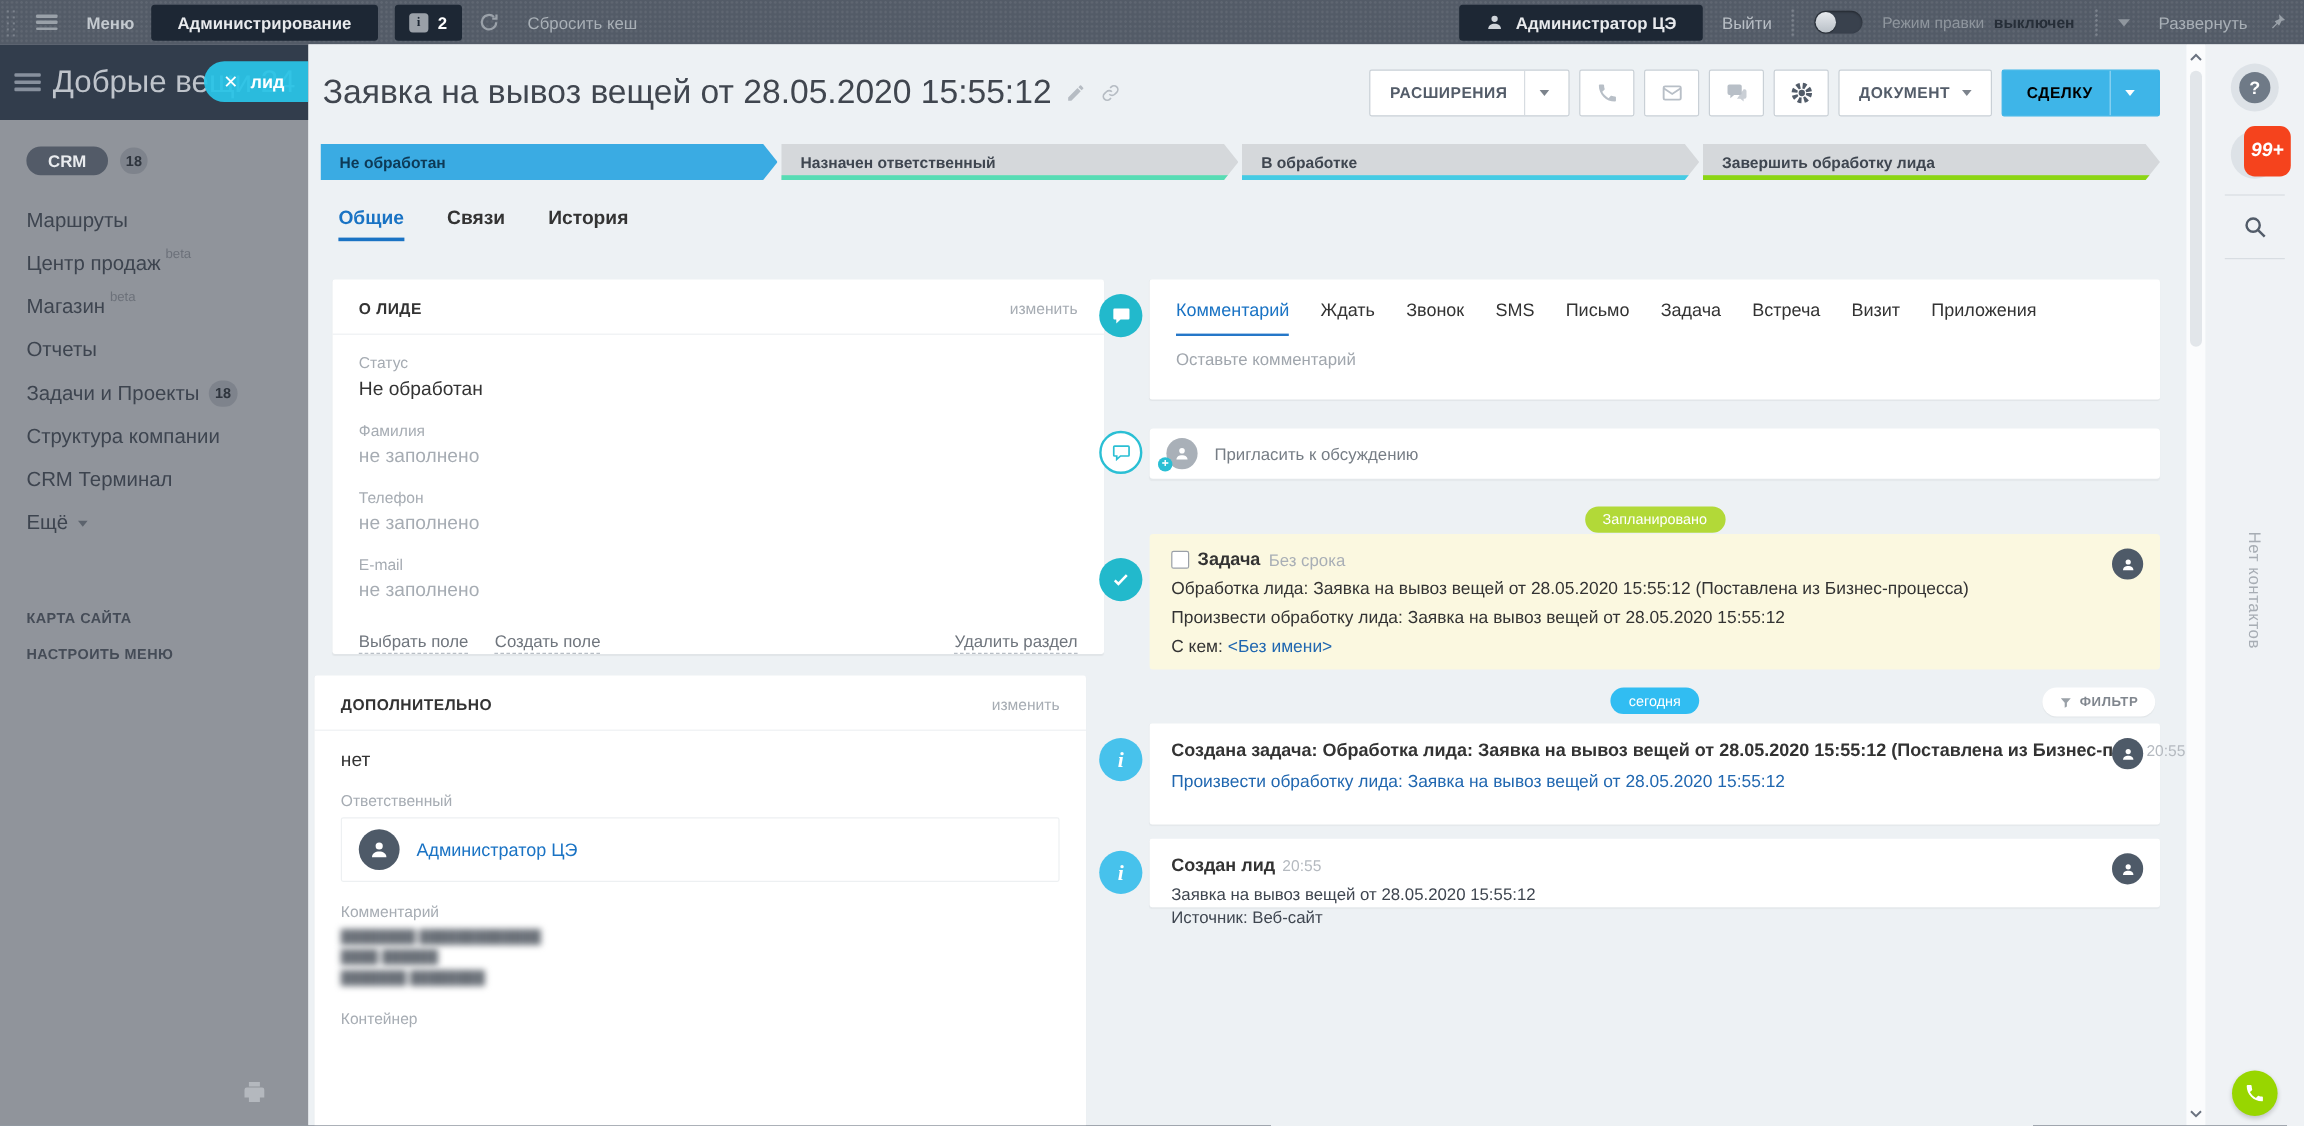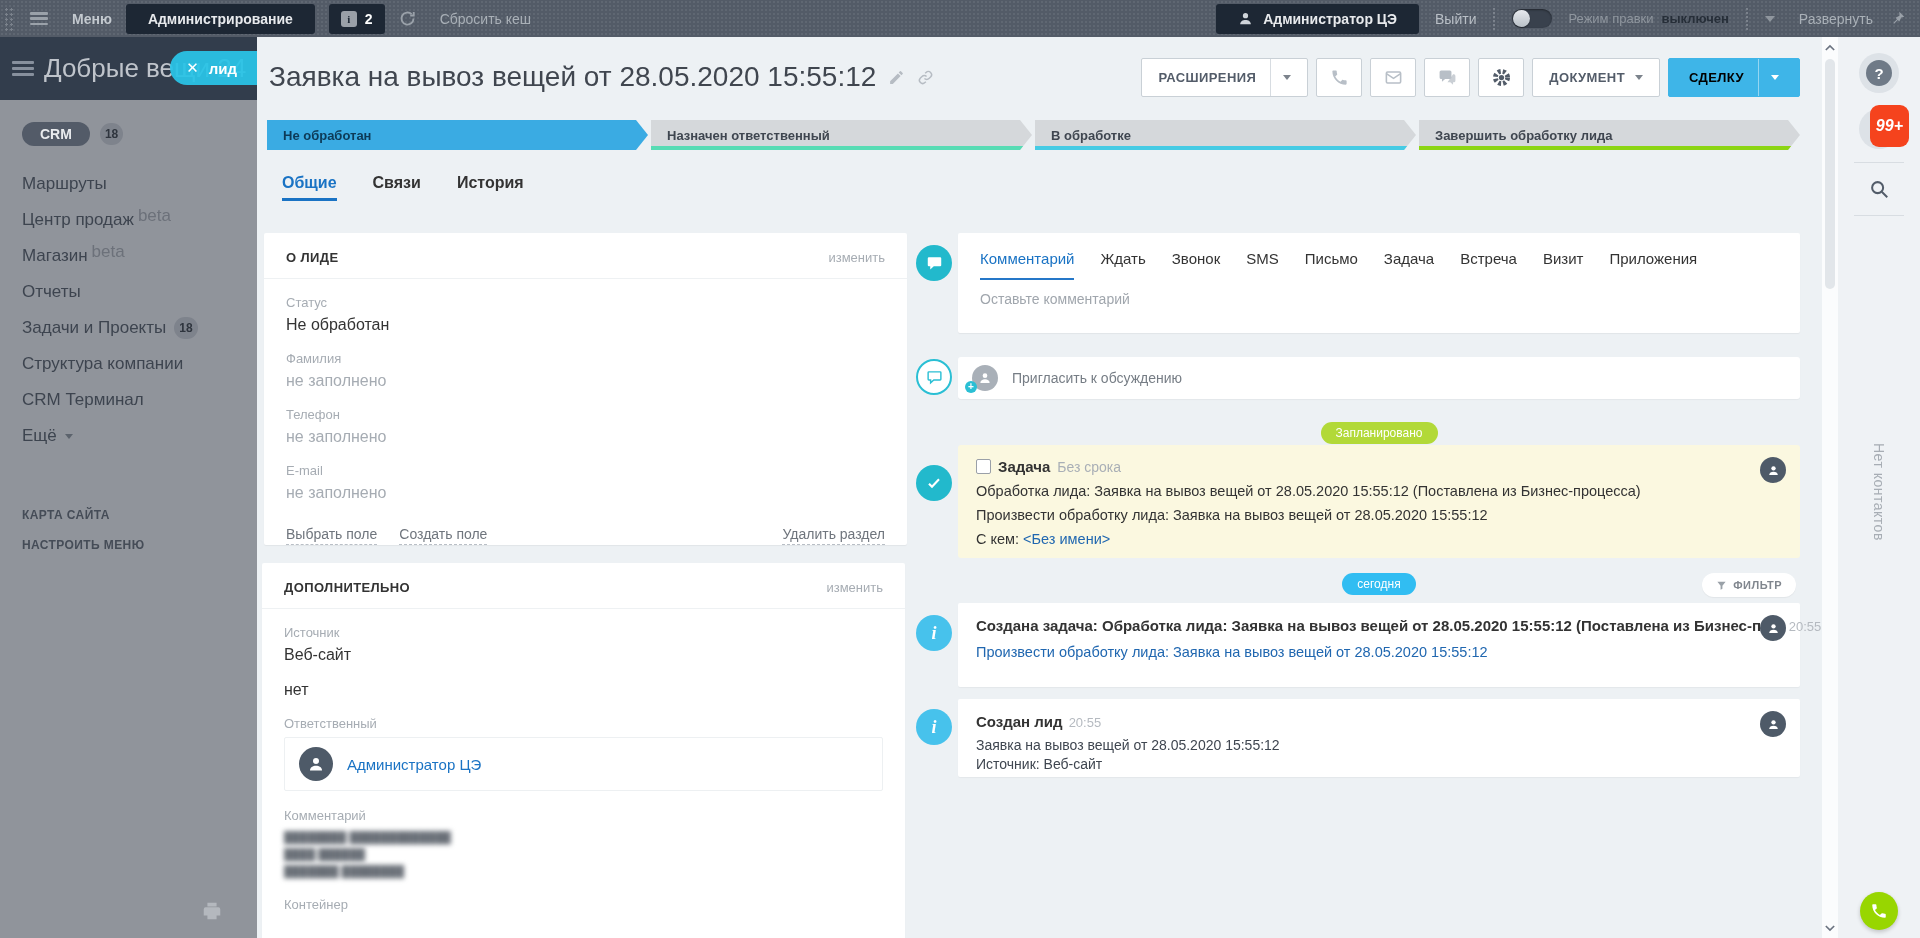--- a/index.html
+++ b/index.html
@@ -42,21 +42,21 @@
     border-radius:17px 0 0 17px;display:flex;align-items:center;gap:10px;padding:0 20px 0 16px;
     color:#fff;font-weight:700;font-size:15px;cursor:pointer;}
   .lead-x{font-size:15px;font-weight:400;}
   .crm-row{display:flex;align-items:center;gap:10px;margin:22px 0 0 22px;}
   .crm-pill{background:#535b68;color:#e9ebee;font-weight:700;font-size:14px;border-radius:15px;
     padding:4px 18px;cursor:pointer;}
   .sb-badge{min-width:22px;height:22px;border-radius:11px;background:#7e838c;color:#2f353e;
     font-size:12px;font-weight:700;display:flex;align-items:center;justify-content:center;padding:0 5px;}
   .sb-nav{margin-top:20px;}
   .sb-item{height:36px;display:flex;align-items:center;padding-left:22px;font-size:17px;color:#3d444f;cursor:pointer;gap:8px;}
-  .sb-beta{font-size:17px;color:#6c717a;align-self:flex-start;margin-top:4px;margin-left:-4px;}
+  .sb-beta{font-size:11px;color:#6c717a;align-self:flex-start;margin-top:4px;margin-left:-4px;}
   .sb-caret{width:0;height:0;border-left:4px solid transparent;border-right:4px solid transparent;border-top:5px solid #5c636d;}
   .sb-footer{margin-top:46px;}
   .sb-flink{display:block;padding:8px 0 8px 22px;font-size:12px;font-weight:800;color:#454c57;letter-spacing:.4px;cursor:pointer;}
   .sb-print{position:absolute;right:34px;bottom:12px;color:#b4b8be;cursor:pointer;}
 
   
   .main{position:absolute;left:257px;top:37px;right:98px;bottom:0;background:#edf1f4;overflow:hidden;}
   .title-row{position:absolute;left:12px;top:24px;display:flex;align-items:center;gap:12px;}
   .page-title{font-size:28px;color:#40464f;}
   .t-icon{color:#b6bcc3;cursor:pointer;display:flex;}
@@ -137,21 +137,21 @@
   .task-dl{color:#a9afb6;font-size:14px;}
   .task-line{margin-top:8px;color:#333;}
   .card-task .avatar,.entry .avatar{position:absolute;right:14px;top:12px;}
 
   .today-wrap{top:536px;height:26px;}
   .filter-btn{position:absolute;right:4px;top:0;background:#fff;border-radius:13px;color:#80868e;
     font-size:11px;font-weight:800;letter-spacing:.5px;padding:6px 14px;display:flex;align-items:center;gap:6px;cursor:pointer;
     box-shadow:0 1px 1px rgba(0,0,0,.05);}
   .entry{position:absolute;left:701px;width:842px;background:#fff;border-radius:2px;padding:14px 50px 14px 18px;
     box-shadow:0 1px 1px rgba(0,0,0,.04);}
-  .e1{top:566px;height:84px;} .e2{top:662px;height:78px;}
+  .e1{top:566px;height:84px;} .e2{top:662px;height:57px;}
   .entry-title{font-weight:800;color:#333;font-size:15px;white-space:nowrap;}
   .entry-time{color:#b5bac0;font-size:13px;font-weight:400;margin-left:6px;}
   .entry-link{margin-top:10px;font-size:14.5px;}
   .entry-line{margin-top:7px;font-size:14px;color:#3f4650;}
 
   
   .vscroll{position:absolute;right:82px;top:37px;width:16px;bottom:0;background:#fbfcfd;}
   .vs-arrow{position:absolute;left:0;width:16px;height:16px;color:#6b7380;display:flex;align-items:center;justify-content:center;cursor:pointer;font-size:11px;}
   .vs-up{top:2px;} .vs-down{bottom:2px;}
   .vs-thumb{position:absolute;left:3px;top:22px;width:10px;height:230px;border-radius:5px;background:#e2e6ea;cursor:grab;}
@@ -361,21 +361,21 @@
           <span class="under" style="background:#8cd513"></span>
         </div>
     </div>
 
     <div class="main-tabs">
       <span class="m-tab active">Общие</span>
       <span class="m-tab">Связи</span>
       <span class="m-tab">История</span>
     </div>
 
-    <section class="card" style="left:7px;top:196px;width:643px;height:312px;">
+    <section class="card" style="left:20px;top:196px;width:643px;height:312px;">
       <div class="card-head">
         <span class="card-title">О ЛИДЕ</span>
         <span class="card-edit">изменить</span>
       </div>
       <div class="card-body">
         <div class="field">
           <div class="f-label">Статус</div>
           <div class="f-value">Не обработан</div>
         </div>
         <div class="field">
@@ -399,24 +399,20 @@
         </div>
       </div>
     </section>
 
     <section class="card" style="left:5px;top:526px;width:643px;height:480px;">
       <div class="card-head">
         <span class="card-title">ДОПОЛНИТЕЛЬНО</span>
         <span class="card-edit">изменить</span>
       </div>
       <div class="card-body">
-        <div class="field">
-          <div class="f-label">Источник</div>
-          <div class="f-value">Веб-сайт</div>
-        </div>
         <div class="field">
           <div class="f-value">нет</div>
         </div>
         <div class="field">
           <div class="f-label">Ответственный</div>
           <div class="resp-box">
             <span class="avatar">
               <svg width="18" height="18" viewBox="0 0 24 24" fill="currentColor">
                   <circle cx="12" cy="8" r="4"></circle>
                   <path d="M4 20.5c0-4.2 3.8-6.3 8-6.3s8 2.1 8 6.3z"></path>

